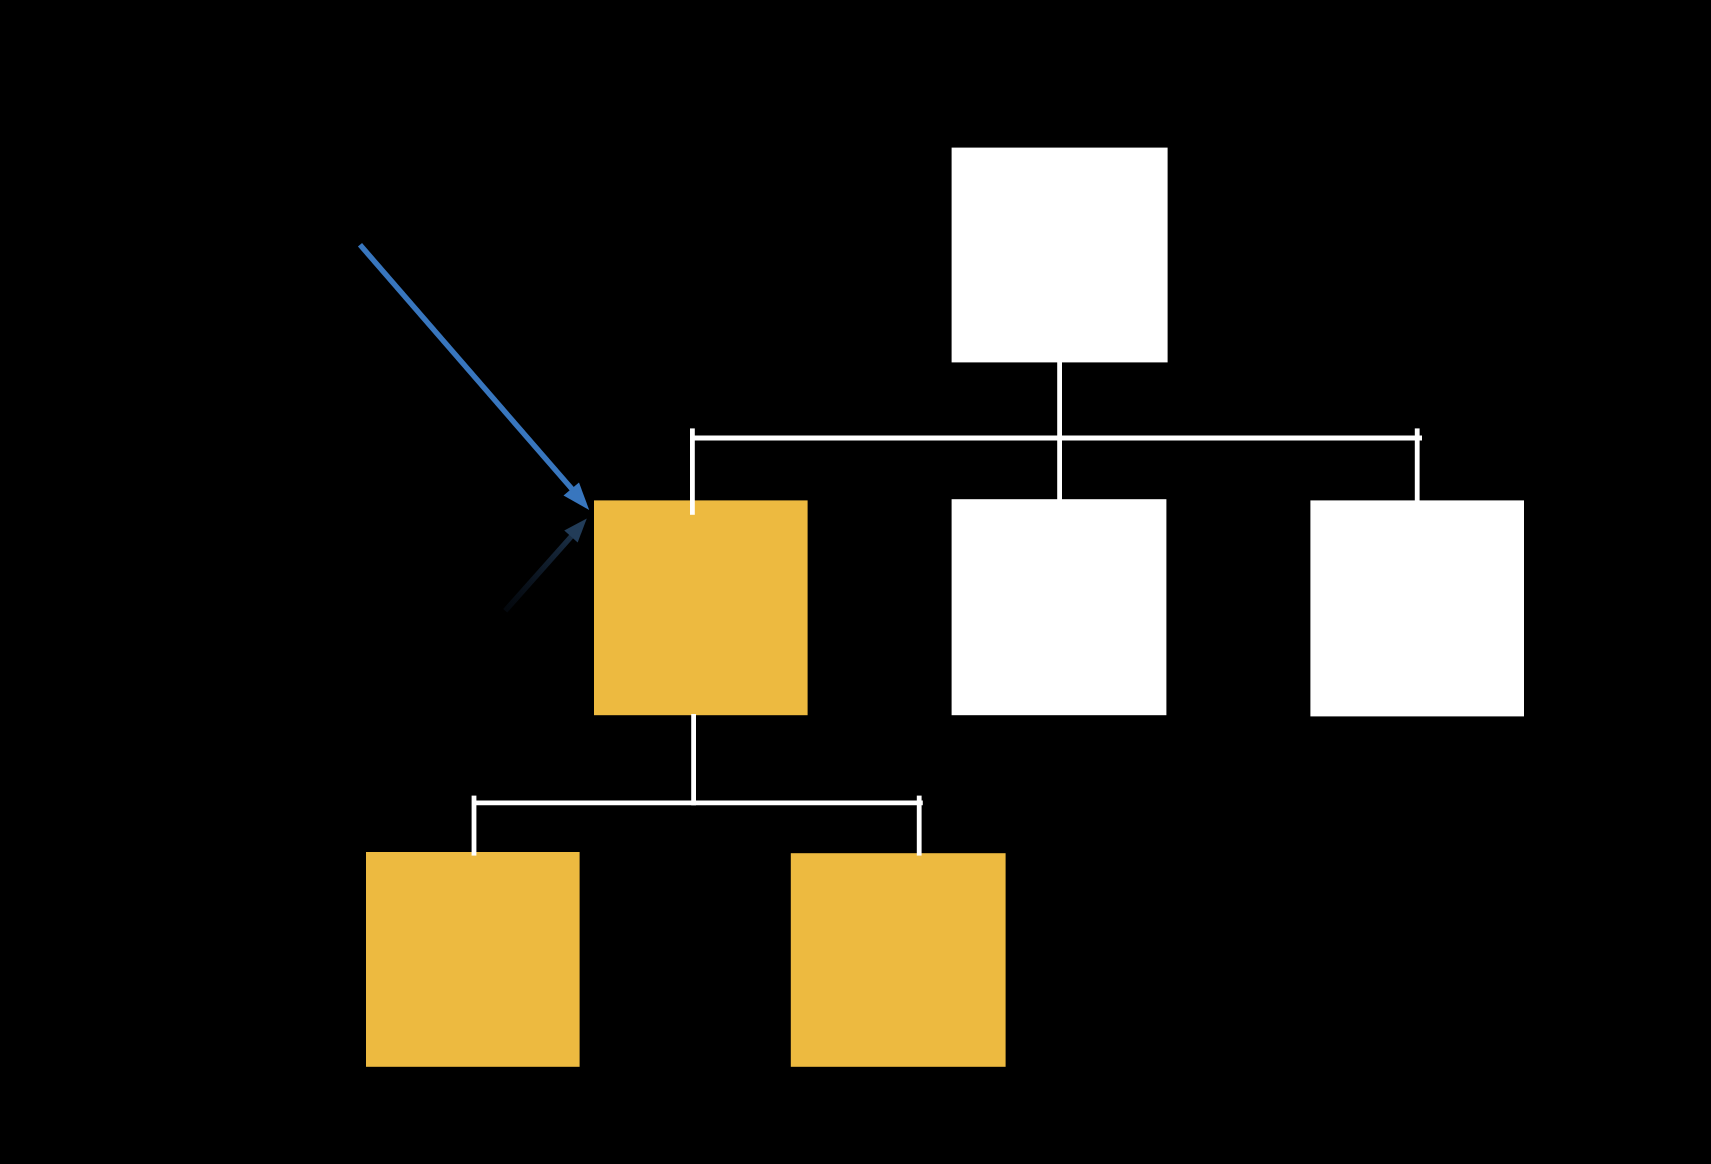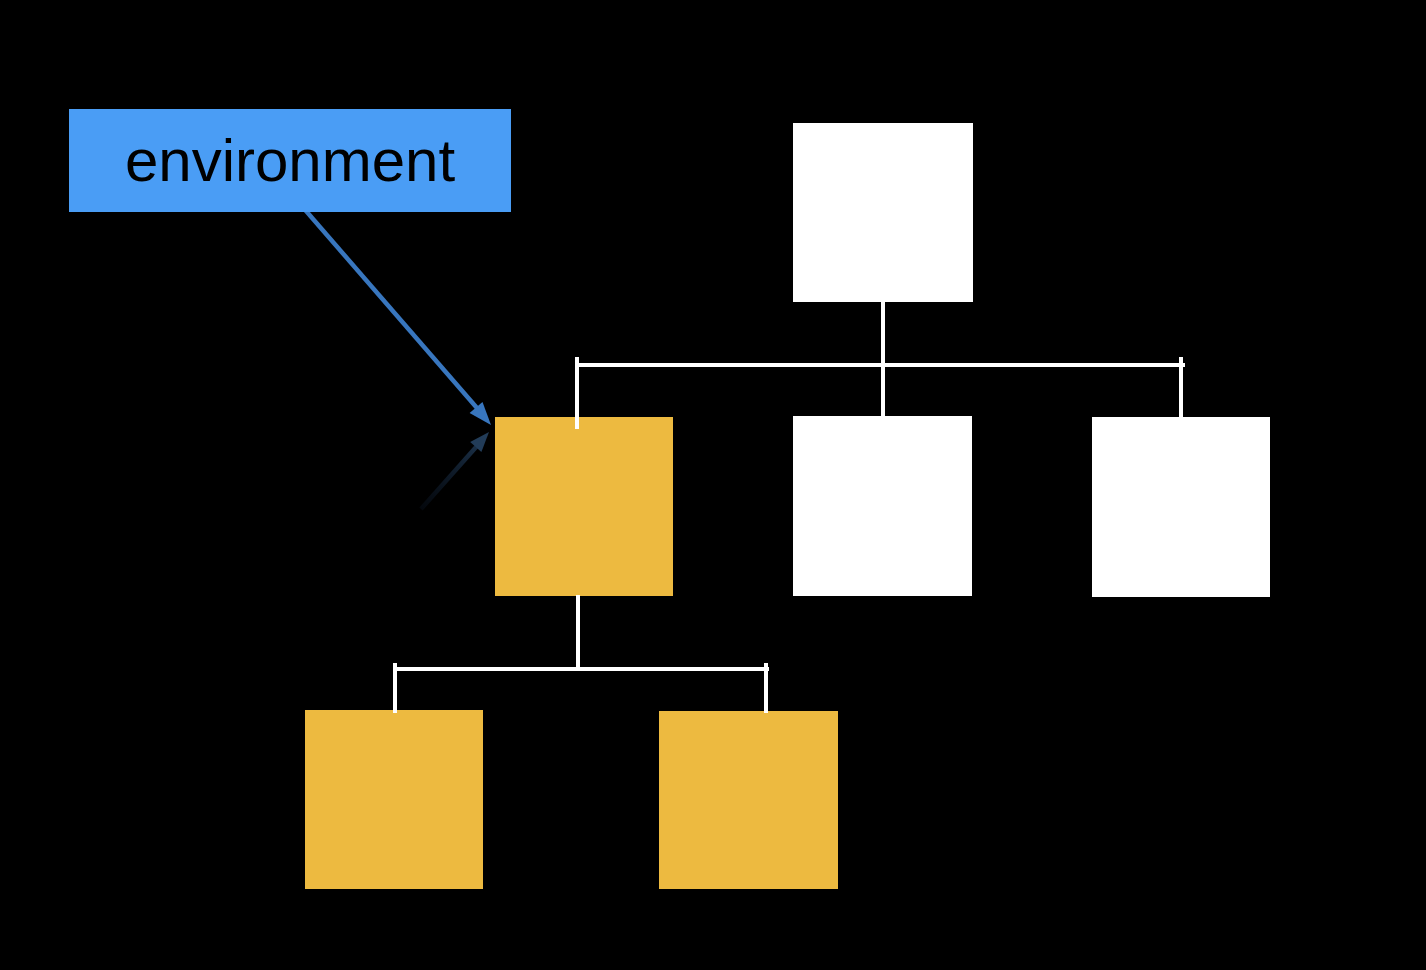--- a/index.html
+++ b/index.html
@@ -73,17 +73,14 @@
     <line x1="395" y1="663" x2="395" y2="713" stroke-width="4" stroke="#ffffff"></line>
     <line x1="766" y1="663" x2="766" y2="713" stroke-width="4" stroke="#ffffff"></line>
 
     <line x1="300" y1="204" x2="477" y2="408" stroke-width="4.5" stroke="#3876be"></line>
     <polygon points="491,425 469.6,413 482.5,402" fill="#3876be"></polygon>
 
     <line x1="421" y1="509" x2="477" y2="446" stroke-width="4.5" stroke="url(#reflGrad)"></line>
     <polygon points="489,432 481.4,452 470.2,442" fill="#223c58"></polygon>
   </svg>
 
-  <div class="label-box" style="background-color: rgb(74, 157, 245);">
-    <span class="label-text" style="color: rgb(0, 0, 0);">environment</span>
-  </div>
 
 </div>
 
 </body></html>

